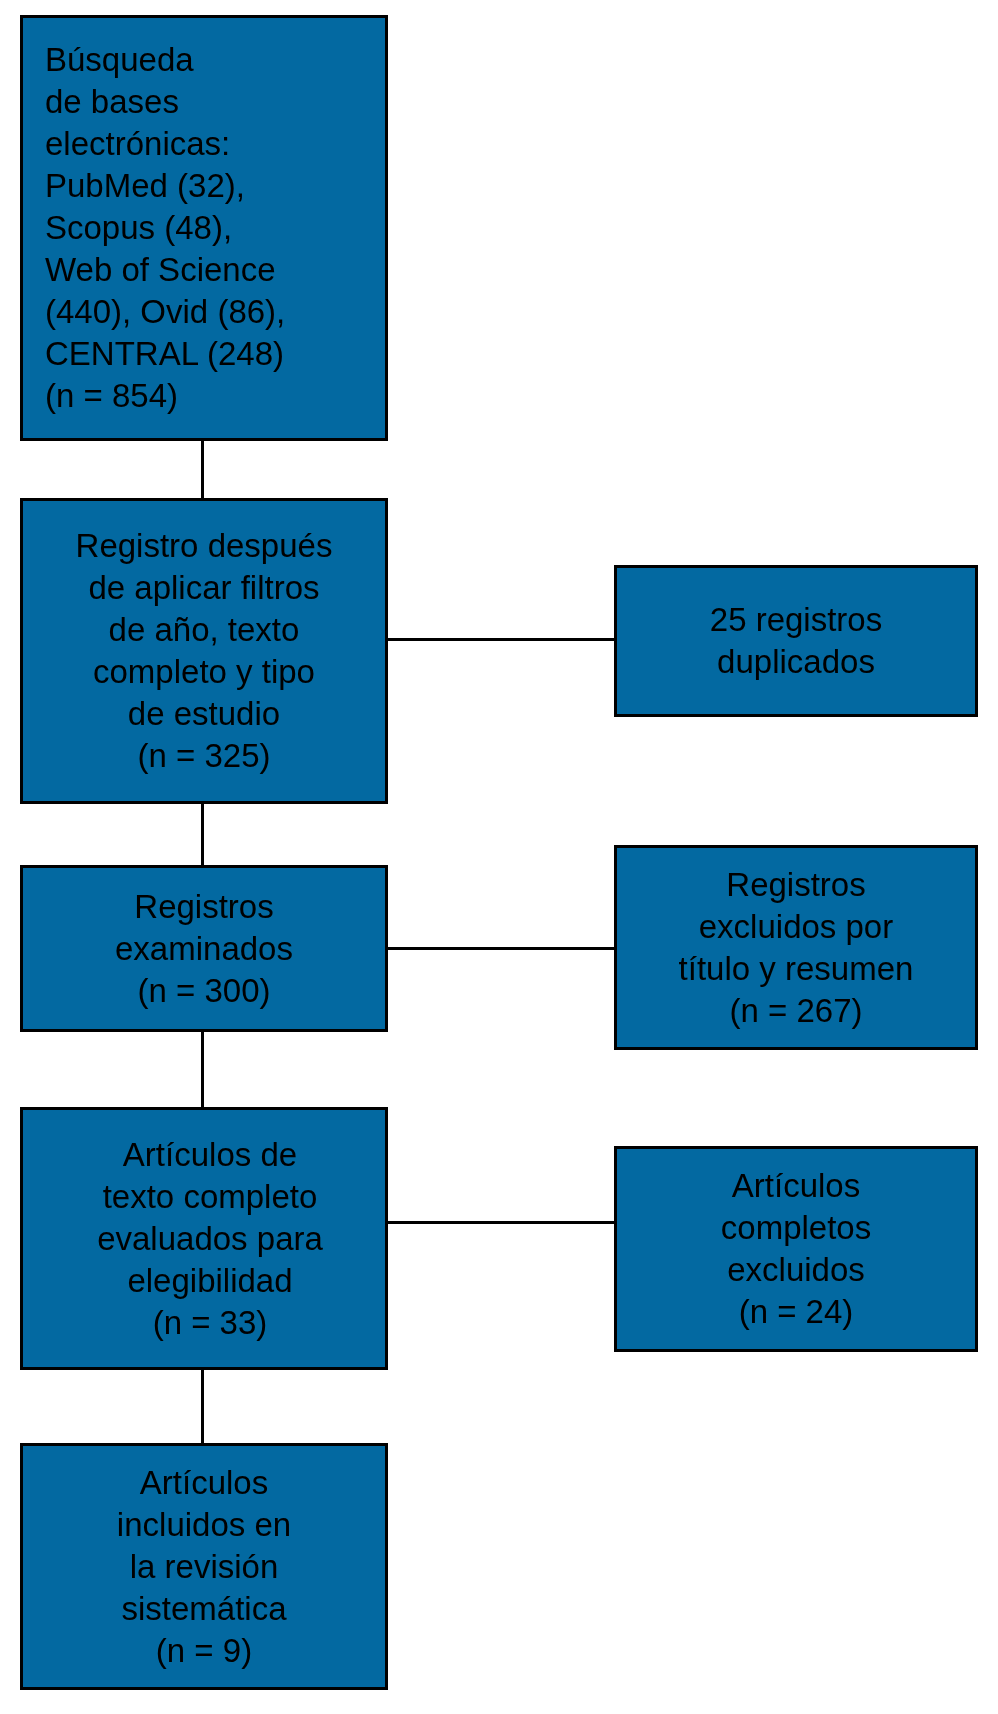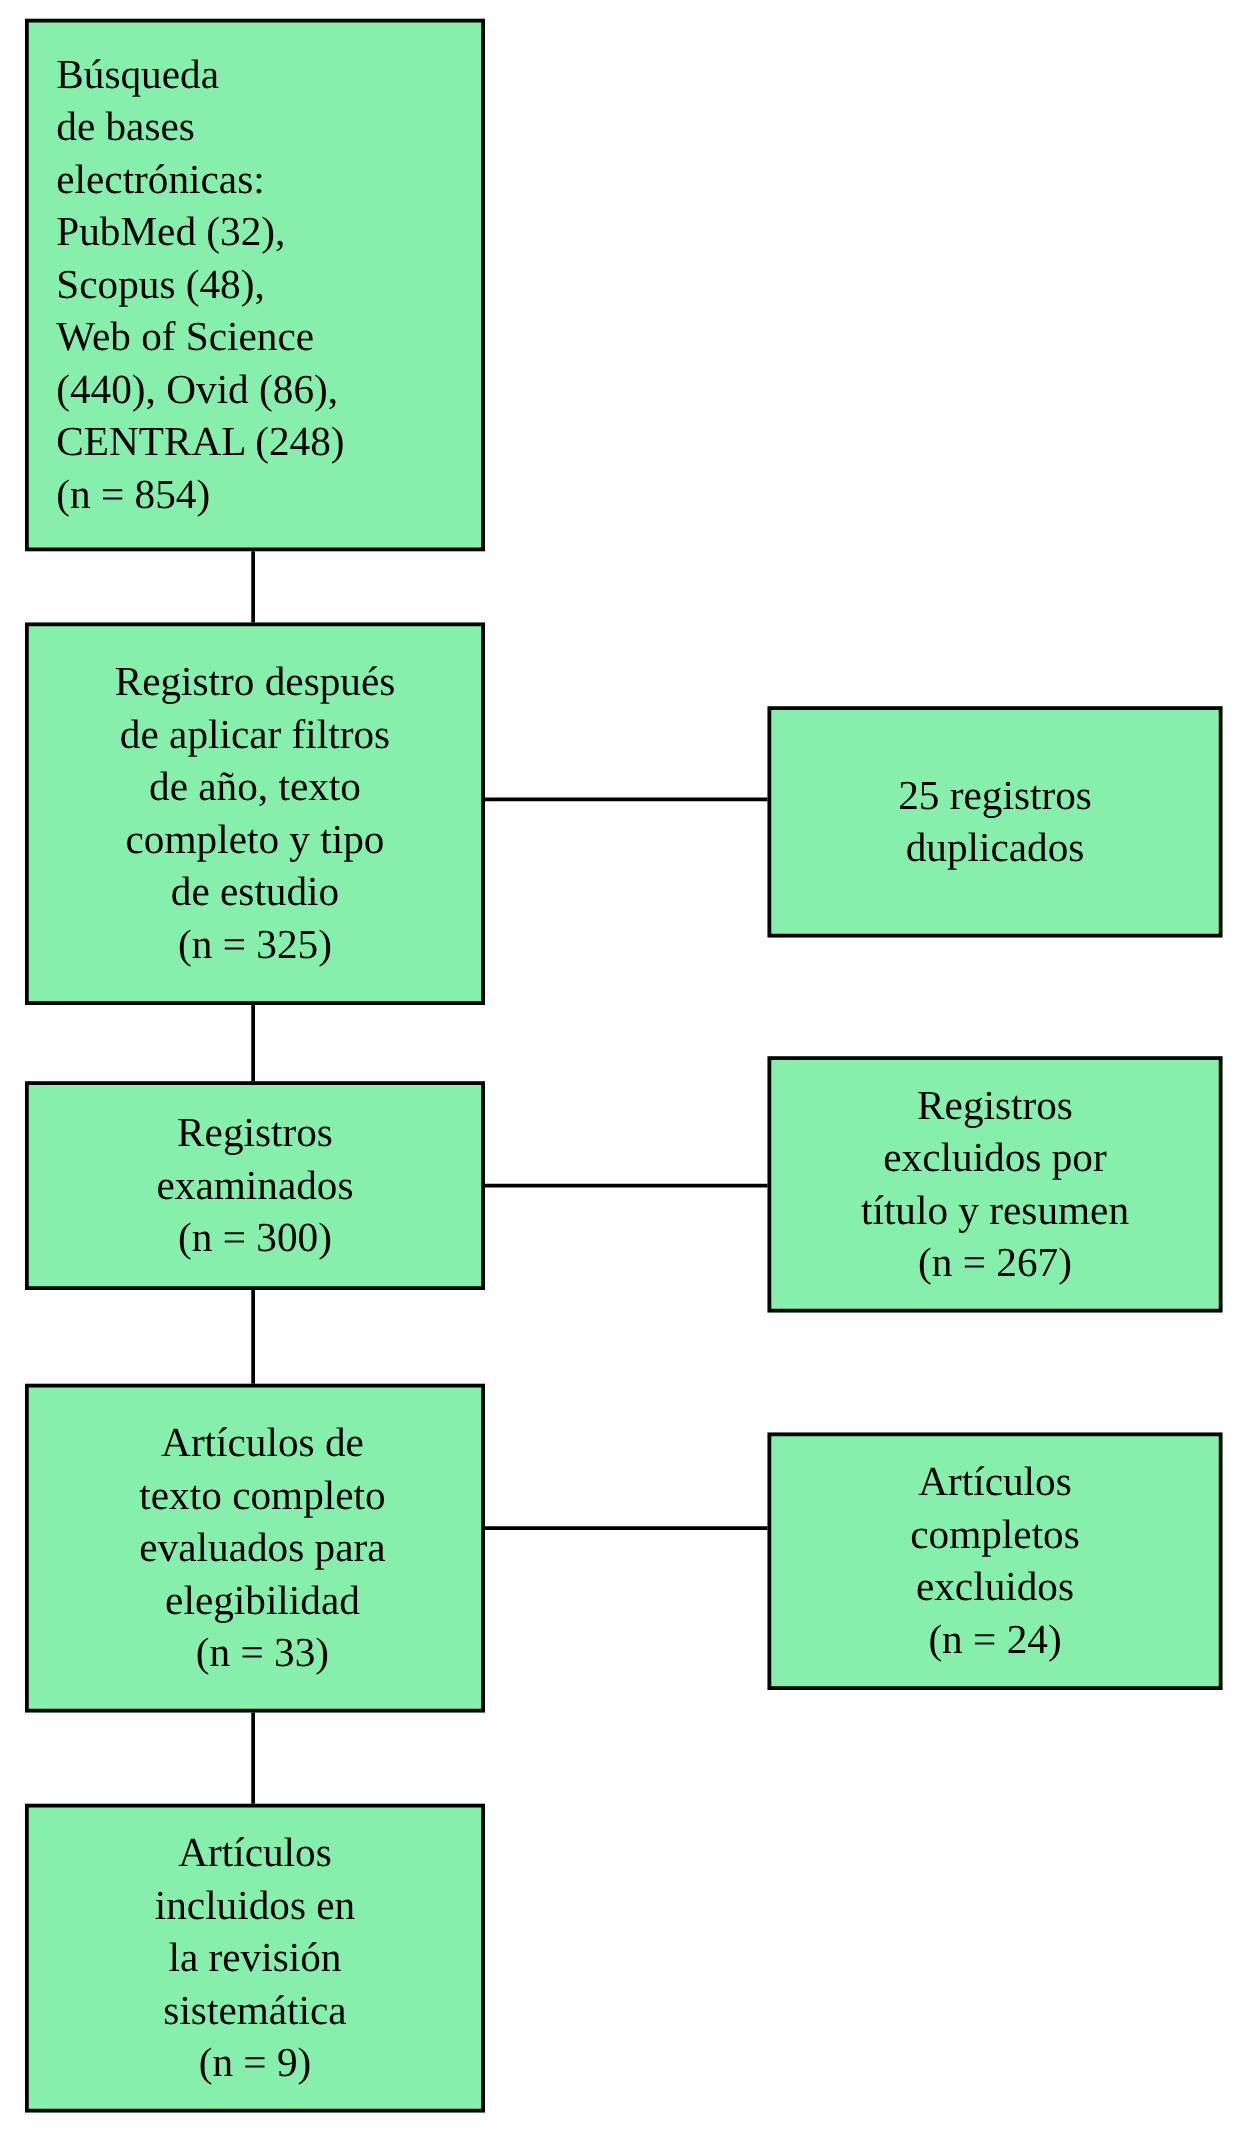--- a/index.html
+++ b/index.html
@@ -12,45 +12,44 @@
     width: 998px;
     height: 1714px;
     background: #ffffff;
     font-family: "Liberation Sans", "DejaVu Sans", sans-serif;
     color: #000000;
   }
   .fbox {
     position: absolute;
     box-sizing: border-box;
     border: 3px solid #000000;
-    background: #86efac;
+    background: #0369a1;
     display: flex;
     align-items: center;
     justify-content: center;
     font-size: 33px;
     line-height: 42px;
     white-space: pre-line;
     text-align: center;
     font-weight: 500;
     letter-spacing: 0px;
-    font-family: Liberation Serif, serif;
   }
   .fbox.align-left {
     justify-content: flex-start;
     text-align: left;
     padding-left: 22px;
   }
   
   .box-search    { left: 20px;  top: 15px;   width: 368px; height: 426px; }
   .box-filtered  { left: 20px;  top: 498px;  width: 368px; height: 306px; justify-content: center; }
   .box-screened  { left: 20px;  top: 865px;  width: 368px; height: 167px; }
   .box-fulltext  { left: 20px;  top: 1107px; width: 368px; height: 263px; padding-left: 12px; }
   .box-included  { left: 20px;  top: 1443px; width: 368px; height: 247px; }
   
-  .box-duplicates { left: 614px; top: 565px;  width: 364px; height: 185px; }
+  .box-duplicates { left: 614px; top: 565px;  width: 364px; height: 152px; }
   .box-excluded1  { left: 614px; top: 845px;  width: 364px; height: 205px; }
   .box-excluded2  { left: 614px; top: 1146px; width: 364px; height: 206px; }
   
   .line {
     position: absolute;
     background: #000000;
   }
   .v1 { left: 201px; top: 441px;  width: 3px;   height: 57px; }
   .v2 { left: 201px; top: 804px;  width: 3px;   height: 61px; }
   .v3 { left: 201px; top: 1032px; width: 3px;   height: 75px; }

